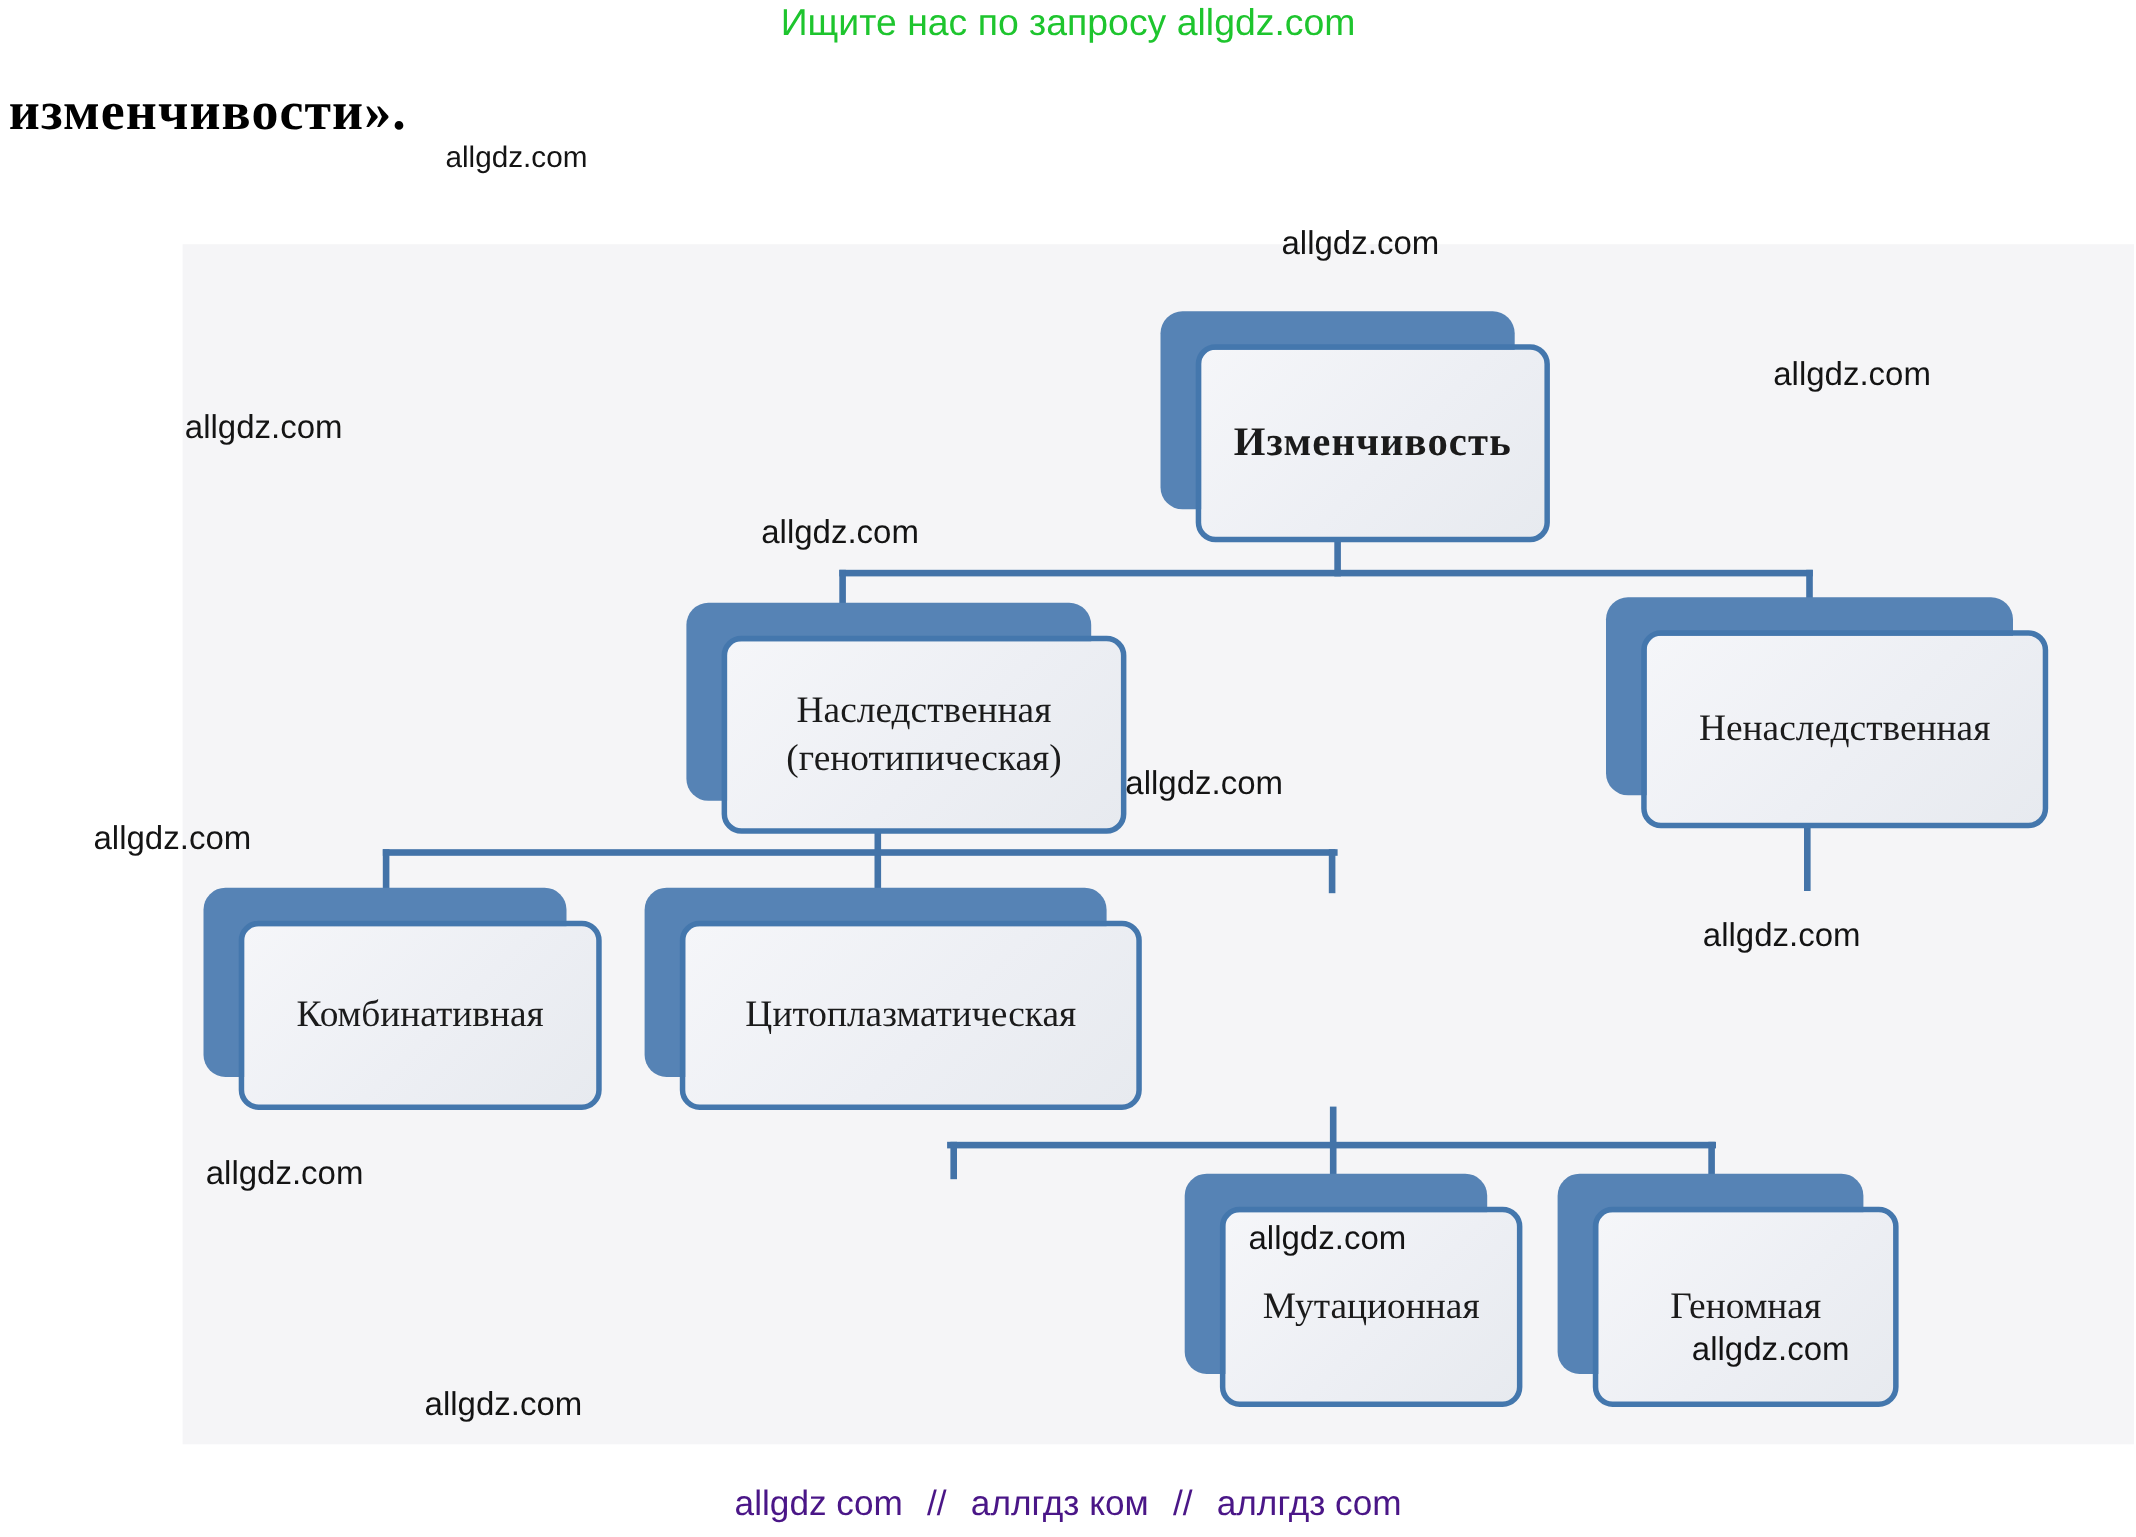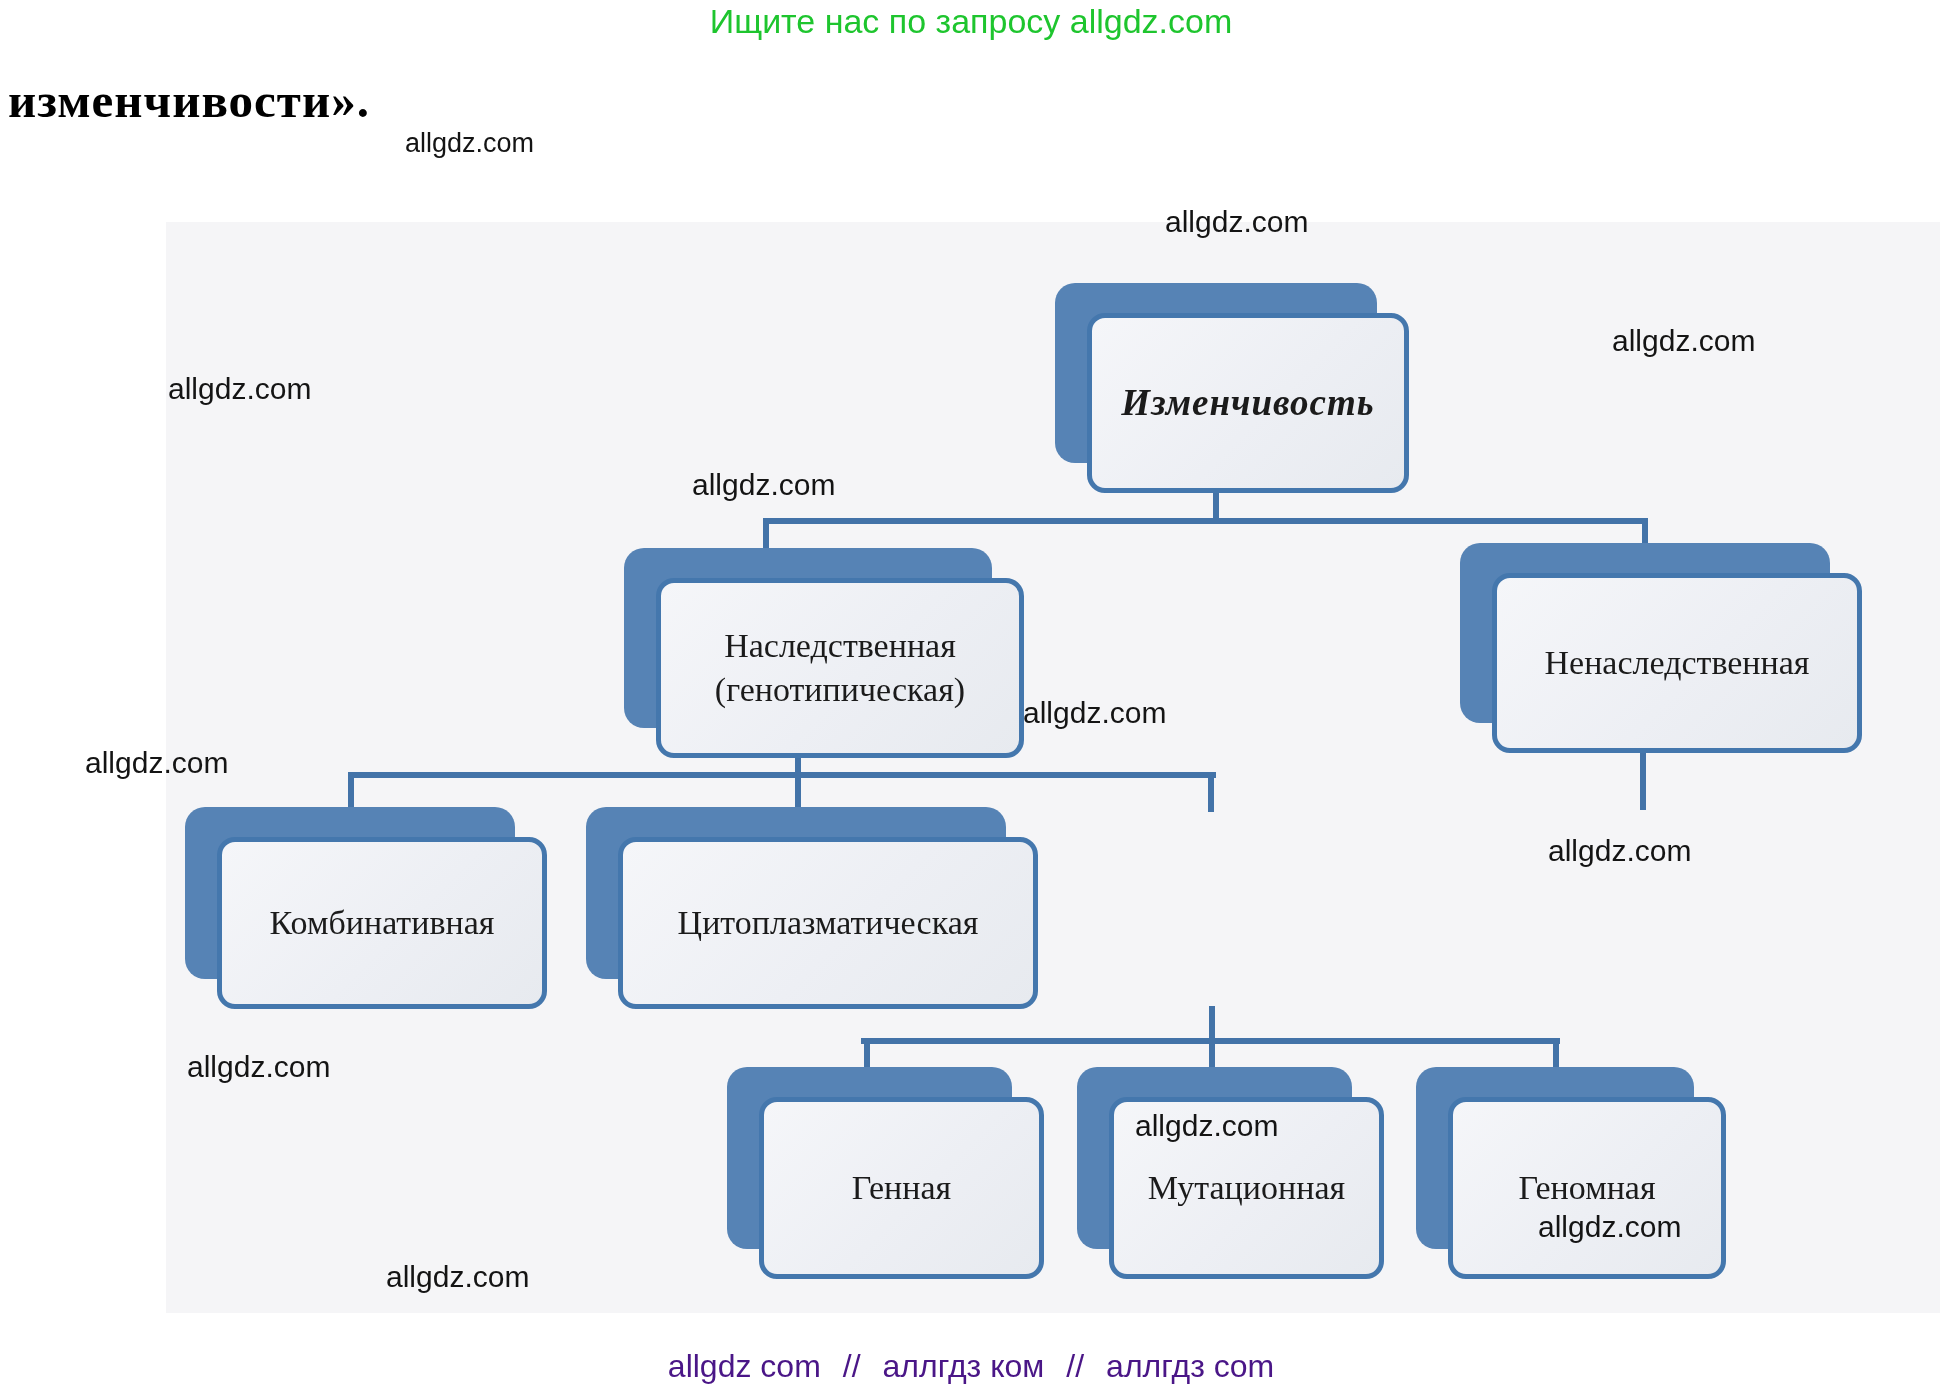--- a/index.html
+++ b/index.html
@@ -65,21 +65,21 @@
     display: flex;
     flex-direction: column;
     align-items: center;
     justify-content: center;
     text-align: center;
     font-family: "Liberation Serif", serif;
     font-size: 34px;
     line-height: 44px;
     color: #1b1b1b;
   }
-  .node-front.bold { font-weight: bold; font-size: 37px; letter-spacing: 1px; font-style: italic; }
+  .node-front.bold { font-weight: bold; font-size: 37px; letter-spacing: 1px; }
 
   
   .conn { position: absolute; background: var(--connblue, #4373a8); }
 
   
   .wm {
     position: absolute;
     font-size: 30px;
     color: #141414;
     white-space: nowrap;
@@ -154,26 +154,20 @@
 
   <div class="node" style="left:586px; top:807px; width:420px; height:172px;">
     <div class="node-shadow"></div>
     <div class="node-front">
       <span>Цитоплазматическая</span>
     </div>
   </div>
 
 
 
-  <div class="node" style="left:727px; top:1067px; width:285px; height:182px;">
-    <div class="node-shadow"></div>
-    <div class="node-front">
-      <span>Генная</span>
-    </div>
-  </div>
 
   <div class="node" style="left:1077px; top:1067px; width:275px; height:182px;">
     <div class="node-shadow"></div>
     <div class="node-front">
       <span>Мутационная</span>
     </div>
   </div>
 
   <div class="node" style="left:1416px; top:1067px; width:278px; height:182px;">
     <div class="node-shadow"></div>

